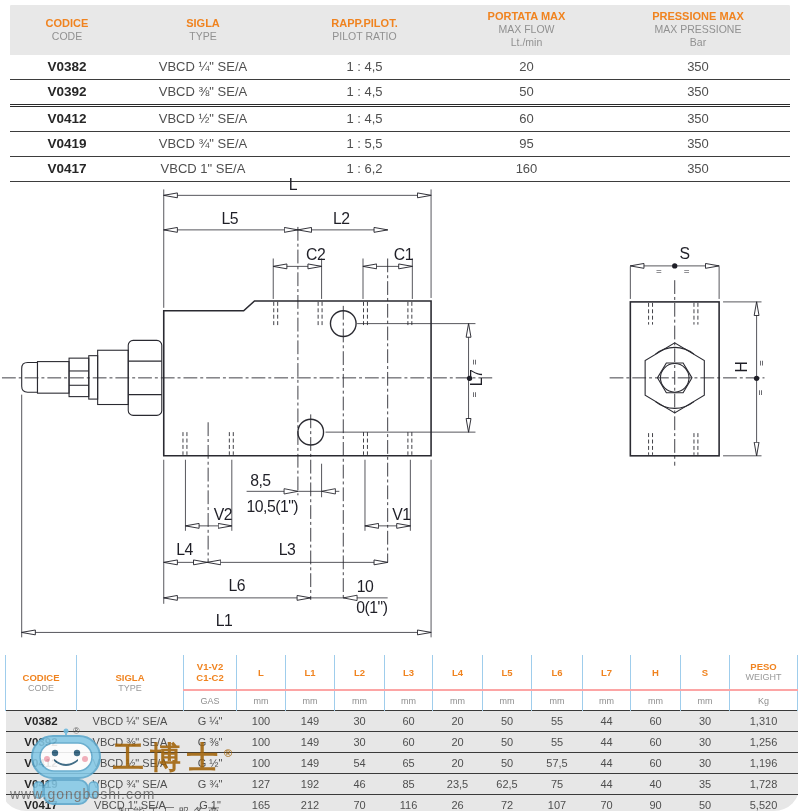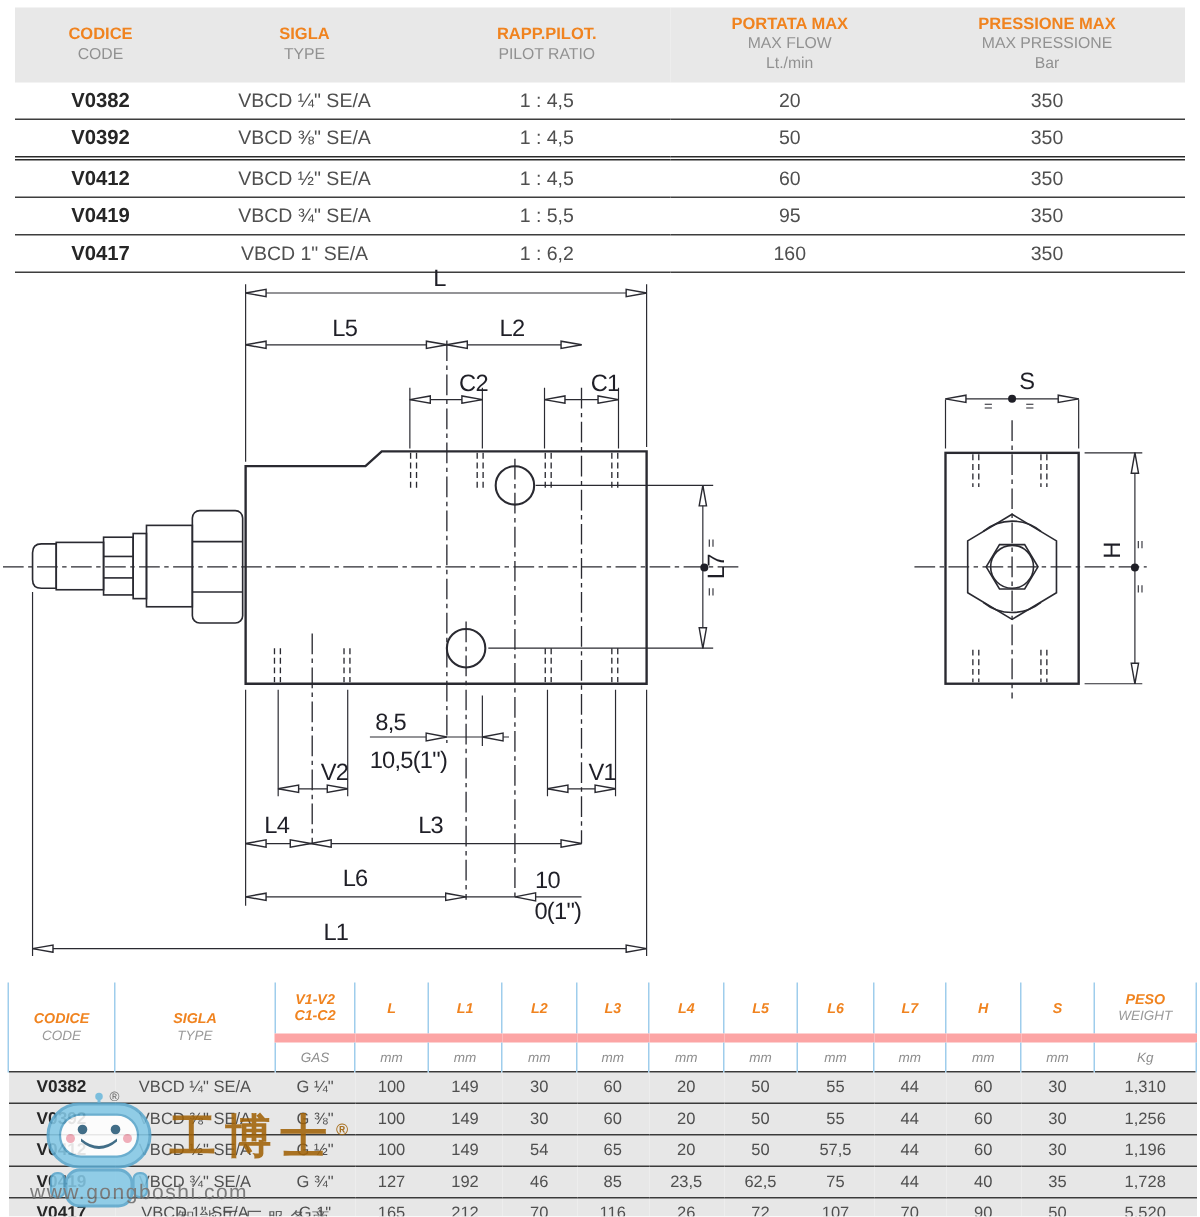--- a/index.html
+++ b/index.html
@@ -1,37 +1,37 @@
 <!DOCTYPE html>
 <html><head>
 <meta charset="utf-8">
 <style>
   html,body{margin:0;padding:0;background:#fff;}
   .page{position:relative;width:800px;height:811px;background:#fff;overflow:hidden;
-        font-family:"Liberation Sans", sans-serif;}
+        font-family:"Liberation Sans", sans-serif;border-radius:26px;}
 
   
   table.spec{position:absolute;left:10px;top:5px;width:780px;border-collapse:collapse;
              table-layout:fixed;z-index:1;}
   table.spec thead th{background:#e8e8e8;vertical-align:middle;padding:5px 0 6px;font-weight:normal;}
   table.spec .it{color:#f0831f;font-weight:bold;font-size:11px;line-height:13px;}
   table.spec .en{color:#919191;font-size:10.5px;line-height:13px;}
   table.spec tbody td{text-align:center;font-size:13px;color:#4f4f4f;
                       padding:4px 0 5px;border-bottom:1px solid #3d3d3d;height:15px;}
   table.spec tbody td:first-child{font-weight:bold;color:#262626;font-size:13.5px;}
   table.spec tbody tr:nth-child(2) td{border-bottom:3px double #2a2a2a;}
 
   
   table.dims{position:absolute;left:5px;top:655px;width:792px;border-collapse:collapse;
              table-layout:fixed;z-index:1;}
   table.dims thead th{background:#fff;font-weight:normal;vertical-align:middle;
-                      border-left:1px solid #9fcdec;padding:2px 0;font-style:italic;}
+                      border-left:1px solid #9fcdec;padding:2px 0;}
   table.dims thead tr th:first-child{border-left:1px solid #9fcdec;}
   table.dims thead tr.main th{height:30px;}
-  table.dims thead tr.units th{height:15px;border-top:6px solid #fca5a5;
+  table.dims thead tr.units th{height:15px;border-top:2px solid #fca5a5;
                       font-size:9px;color:#8e8e8e;text-align:center;}
   table.dims thead th:last-child{border-right:1px solid #9fcdec;}
   table.dims .it{color:#f0831f;font-weight:bold;font-size:9.5px;line-height:11px;text-align:center;}
   table.dims .en{color:#999;font-size:9px;line-height:11px;}
   table.dims tbody td{background:#e7e7e7;text-align:center;font-size:11px;color:#4f4f4f;
                       border-top:1.6px solid #3a3a3a;padding:3px 0;height:14px;}
   table.dims tbody td:first-child{font-weight:bold;color:#262626;font-size:11.5px;}
   table.dims tbody tr:last-child td{border-bottom:1.6px solid #3a3a3a;}
 
   
@@ -51,21 +51,21 @@
   .dot{fill:#1f1f27;}
 
   
   .wm{position:absolute;left:0;top:0;width:320px;z-index:3;opacity:0.88;pointer-events:none;}
   .wm-brand{position:absolute;left:113px;top:737px;font-size:31px;font-weight:bold;
             color:#a16207;letter-spacing:6px;}
   .wm-reg{font-size:11px;vertical-align:super;letter-spacing:0;}
   .wm-reg2{position:absolute;left:73px;top:726px;font-size:9px;color:#555;}
   .wm-tagline{position:absolute;left:118px;top:805px;font-size:11.5px;color:#4c4c4c;
               letter-spacing:3.5px;}
-  .wm-url{position:absolute;left:20px;top:786px;font-size:14px;color:#6d6d6d;letter-spacing:1px;}
+  .wm-url{position:absolute;left:10px;top:786px;font-size:14px;color:#6d6d6d;letter-spacing:1px;}
   .wm-robot{position:absolute;left:26px;top:728px;}
 </style>
 </head>
 <body>
 
 <div class="page">
 
   <table class="spec">
     <colgroup>
       <col style="width:114px">

